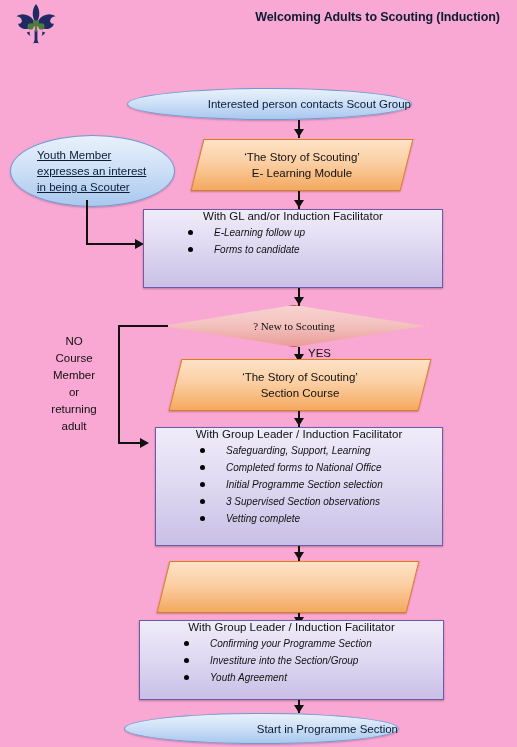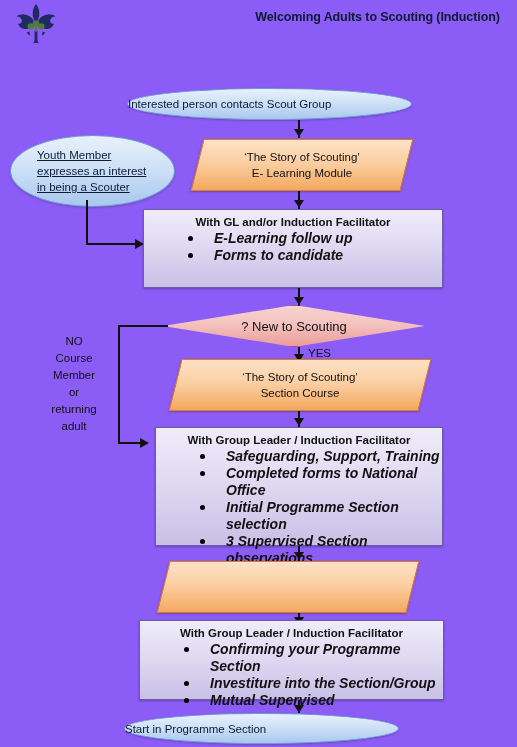--- a/index.html
+++ b/index.html
@@ -9,21 +9,21 @@
   }
   body {
     font-family: "Liberation Sans", sans-serif;
     color: #000000;
   }
   #page {
     position: relative;
     width: 517px;
     height: 747px;
     overflow: hidden;
-    background: #8b5cf6;
+    background: #f9a8d4;
   }
 
   
   #logo {
     position: absolute;
     left: 12px;
     top: 3px;
     width: 48px;
     height: 42px;
   }
@@ -52,21 +52,21 @@
     position: absolute;
     box-sizing: border-box;
   }
 
   .ellipse {
     border-radius: 50%;
     background: linear-gradient(to bottom, #e8f1fb 0%, #cfe1f7 45%, #a8c8ee 100%);
     border: 1px solid #6f9ad4;
     display: flex;
     align-items: center;
-    justify-content: flex-start;
+    justify-content: flex-end;
     text-align: center;
     font-size: 11.5px;
     color: #0d1b33;
     box-shadow: 0 1px 2px rgba(0,0,0,0.22);
   }
   .ellipse.left-text {
     justify-content: flex-start;
     text-align: left;
   }
   .ellipse.left-text .elabel {
@@ -94,37 +94,35 @@
     text-align: center;
     font-size: 11.5px;
     line-height: 16px;
     color: #111111;
   }
 
   .process {
     background: linear-gradient(to bottom, #efecf9 0%, #e2dcf3 40%, #c9c0e6 100%);
     border: 1px solid #6d5aa8;
     box-shadow: 0 1px 2px rgba(0,0,0,0.28);
-    padding-top: 6px;
-    font-weight: bold;
   }
   .process .ptitle {
     text-align: center;
     font-size: 11.5px;
     color: #111111;
     margin-bottom: 2px;
   }
   .process ul {
     margin: 0;
     padding: 0 0 0 44px;
     list-style: none;
   }
   .process li {
     position: relative;
-    font-size: 14px;
+    font-size: 10px;
     font-style: italic;
     line-height: 17px;
     color: #111111;
     padding-left: 26px;
   }
   .process li::before {
     content: "";
     position: absolute;
     left: 0;
     top: 6px;
@@ -142,23 +140,24 @@
   .diamond-wrap .dshape {
     position: absolute;
     left: 0; top: 0; right: 0; bottom: 0;
     background: linear-gradient(to bottom, #f6d3d1 0%, #f3c3c0 45%, #eb9d99 100%);
     border: 1px solid #c0504d;
     clip-path: polygon(50% 0, 100% 50%, 50% 100%, 0 50%);
   }
   .diamond-wrap .dlabel {
     position: relative;
     z-index: 2;
-    font-size: 13px;
-    color: #111111;
-    text-align: center;
+    font-size: 11px;
+    color: #111111;
+    text-align: center;
+    font-family: Liberation Serif, serif;
   }
 
   
   .vline {
     position: absolute;
     width: 1.6px;
     background: #111111;
   }
   .hline {
     position: absolute;
@@ -286,21 +285,21 @@
       <span>Section Course</span>
     </div>
   </div>
 
   <div class="vline" style="left:298px; top:411px; height:16px;"></div>
   <div class="arrow-down" style="left:294px; top:418px;"></div>
 
   <div class="node process" style="left:155px; top:427px; width:288px; height:119px;">
     <div class="ptitle">With Group Leader / Induction Facilitator</div>
     <ul>
-      <li>Safeguarding, Support, Training</li>
+      <li>Safeguarding, Support, Learning</li>
       <li>Completed forms  to National Office</li>
       <li>Initial Programme Section selection</li>
       <li>3 Supervised Section observations</li>
       <li>Vetting complete</li>
     </ul>
   </div>
 
   <div class="vline" style="left:298px; top:546px; height:15px;"></div>
   <div class="arrow-down" style="left:294px; top:552px;"></div>
 
@@ -309,21 +308,21 @@
   </div>
 
   <div class="vline" style="left:298px; top:613px; height:13px;"></div>
   <div class="arrow-down" style="left:294px; top:617px;"></div>
 
   <div class="node process" style="left:139px; top:620px; width:305px; height:80px;">
     <div class="ptitle">With Group Leader / Induction Facilitator</div>
     <ul>
       <li>Confirming your Programme Section</li>
       <li>Investiture into the Section/Group</li>
-      <li>Mutual Supervised</li>
+      <li>Youth Agreement</li>
     </ul>
   </div>
 
   <div class="vline" style="left:298px; top:700px; height:13px;"></div>
   <div class="arrow-down" style="left:294px; top:705px;"></div>
 
   <div class="node ellipse" style="left:124px; top:713px; width:275px; height:31px;">
     <span class="elabel">Start in Programme Section</span>
   </div>
 

